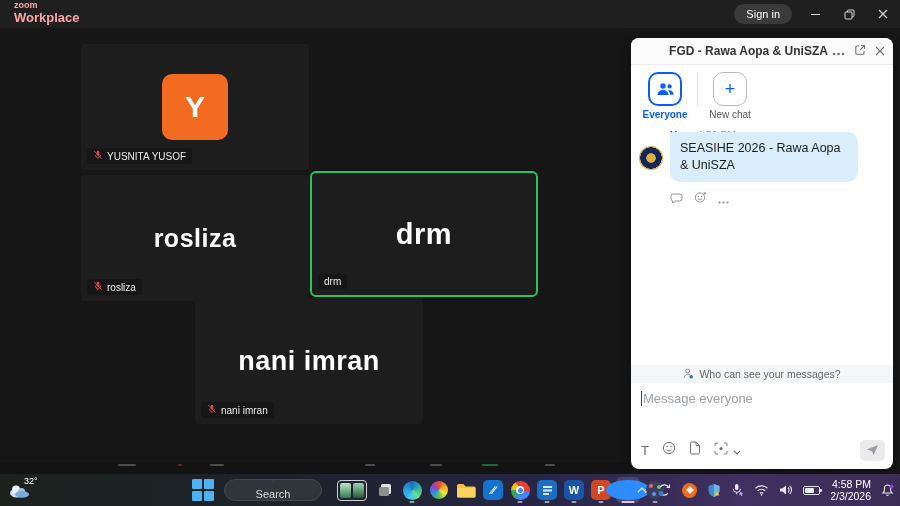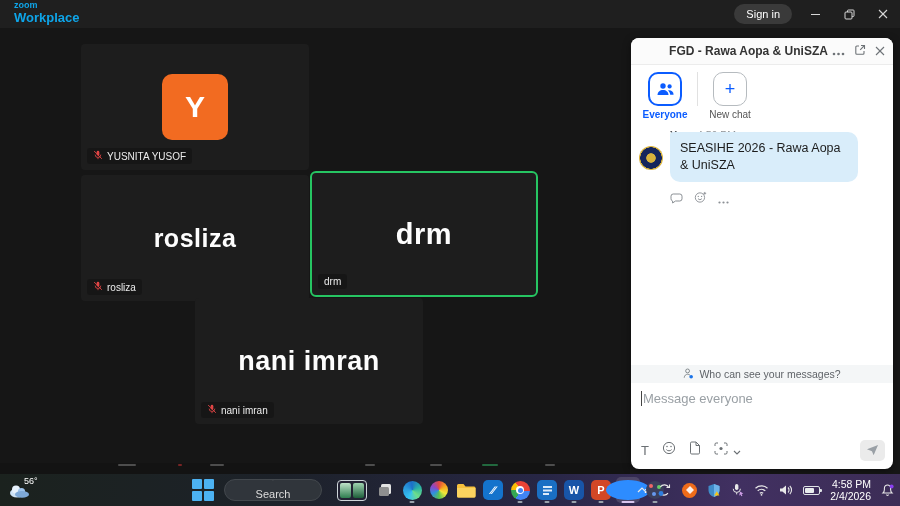--- a/index.html
+++ b/index.html
@@ -2,21 +2,21 @@
 <html><head>
 <meta charset="utf-8">
 <style>
   * { margin:0; padding:0; box-sizing:border-box; }
   html,body { width:900px; height:506px; overflow:hidden; background:#101010;
     font-family:"Liberation Sans", sans-serif; }
   .screen { position:relative; width:900px; height:506px; background:#171717; overflow:hidden; }
 
   
   .titlebar { position:absolute; left:0; top:0; width:900px; height:28px; background:#1f1f1f; z-index:5; }
-  .brand { position:absolute; left:14px; top:1px; color:#0ea5e9; line-height:1; }
+  .brand { position:absolute; left:14px; top:1px; color:#fca5a5; line-height:1; }
   .brand .b1 { font-size:9px; font-weight:700; display:block; }
   .brand .b2 { font-size:13px; font-weight:700; display:block; margin-top:1px; }
   .signin { position:absolute; right:108px; top:4px; height:20px; padding:0 12px; background:#3a3a3a;
     border:none; border-radius:10px; color:#fff; font-size:11px; line-height:20px; cursor:pointer; }
   .wctl { position:absolute; top:0; width:34px; height:28px; display:flex; align-items:center; justify-content:center; color:#d7d7d7; }
   .wctl svg { display:block; }
 
   
   .stage { position:absolute; left:0; top:28px; width:630px; height:446px; background:#161616; }
   .tile { position:absolute; width:228px; height:126px; background:#1d1d1d; border-radius:4px; overflow:hidden; }
@@ -337,21 +337,21 @@
           <svg width="13" height="12" viewBox="0 0 14 13">
               <path d="M1 5.6 13 1 8.2 12.3 6.4 7.8 1 5.6z" fill="#9aa0a6"></path>
             </svg>
         </button>
       </div>
     </div>
   </div>
 
   <div class="taskbar">
     <div class="weather">
-      <span class="temp">56°</span>
+      <span class="temp">32°</span>
       <svg width="22" height="15" viewBox="0 0 22 15">
         <ellipse cx="9" cy="10" rx="7" ry="4.6" fill="#cfe3f7"></ellipse>
         <circle cx="8" cy="6.5" r="4" fill="#e8f2fd"></circle>
         <circle cx="13.5" cy="8.5" r="3.6" fill="#9ec4ec"></circle>
         <ellipse cx="14" cy="11.4" rx="7" ry="3.4" fill="#7ea9d8"></ellipse>
       </svg>
     </div>
 
     <div class="start">
         <i></i>
@@ -483,21 +483,21 @@
         <svg width="14" height="12" viewBox="0 0 14 12" fill="none">
             <path d="M1 4.5h2.4L7 1.5v9L3.4 7.5H1z" fill="#e9e9e9"></path>
             <path d="M9 3.5a3.5 3.5 0 0 1 0 5M10.8 1.8a6 6 0 0 1 0 8.4" stroke="#e9e9e9" stroke-width="1.1"></path>
           </svg>
       </span>
       <span class="trayic batt">
           <i></i>
         </span>
       <div class="clock">
         <div>4:58 PM</div>
-        <div>2/4/2026</div>
+        <div>2/3/2026</div>
       </div>
       <span class="trayic">
         <svg width="13" height="14" viewBox="0 0 13 14" fill="none" stroke="#e9e9e9" stroke-width="1.1">
             <path d="M2 10h9c-1-.9-1.4-2-1.4-3.4V5.2A3.1 3.1 0 0 0 6.5 2a3.1 3.1 0 0 0-3.1 3.2v1.4C3.4 8 3 9.1 2 10z"></path>
             <path d="M5.3 11.6a1.3 1.3 0 0 0 2.4 0"></path>
             <circle cx="10.6" cy="3.4" r="2" fill="#8a3ff0" stroke="none"></circle>
           </svg>
       </span>
     </div>
   </div>

